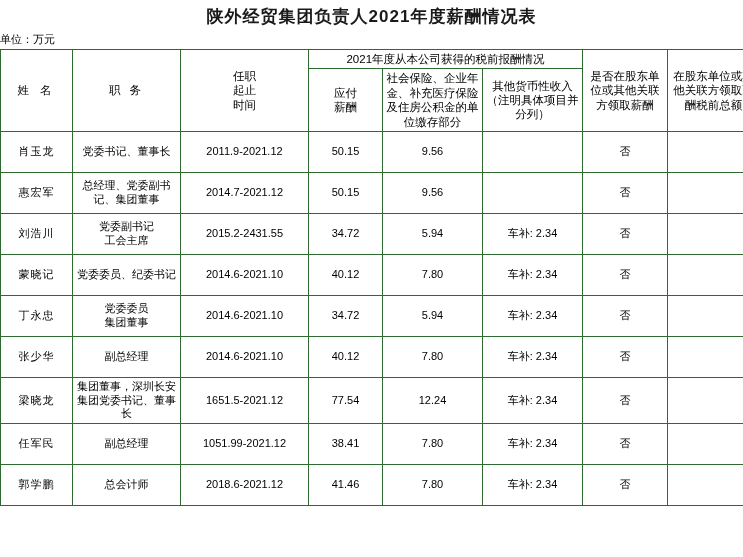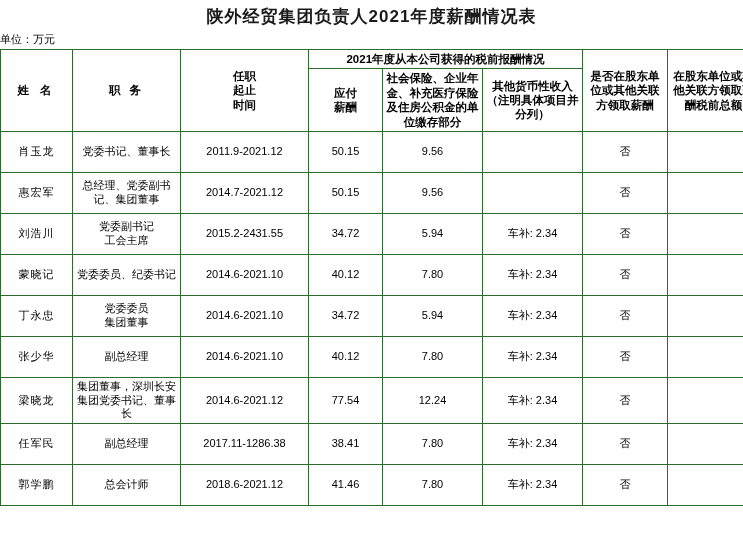--- a/index.html
+++ b/index.html
@@ -46,21 +46,21 @@
   table.main th, table.main td {
     border: 1px solid #2f6b2f;
     text-align: center;
     vertical-align: middle;
     font-size: 11px;
     line-height: 1.25;
     padding: 2px 3px;
     box-sizing: border-box;
   }
   table.main th {
-    font-weight: bold;
+    font-weight: normal;
     font-size: 11.5px;
   }
   .hdr-span {
     font-size: 12px;
     font-weight: bold;
   }
   .col-name   { width: 72px; }
   .col-duty   { width: 108px; }
   .col-period { width: 128px; }
   .col-pay    { width: 74px; }
@@ -190,31 +190,31 @@
         <td class="period-cell">2014.6-2021.10</td>
         <td class="num-cell">40.12</td>
         <td class="num-cell">7.80</td>
         <td class="num-cell">车补: 2.34</td>
         <td>否</td>
         <td></td>
       </tr>
       <tr class="row-tall">
         <td class="name-cell">梁晓龙</td>
         <td class="duty-cell">集团董事，深圳长安集团党委书记、董事长</td>
-        <td class="period-cell">2014.6-2021.12</td>
+        <td class="period-cell">1651.5-2021.12</td>
         <td class="num-cell">77.54</td>
         <td class="num-cell">12.24</td>
         <td class="num-cell">车补: 2.34</td>
         <td>否</td>
         <td></td>
       </tr>
       <tr class="row-tall">
         <td class="name-cell">任军民</td>
         <td class="duty-cell">副总经理</td>
-        <td class="period-cell">2017.11-1286.38</td>
+        <td class="period-cell">1051.99-2021.12</td>
         <td class="num-cell">38.41</td>
         <td class="num-cell">7.80</td>
         <td class="num-cell">车补: 2.34</td>
         <td>否</td>
         <td></td>
       </tr>
       <tr class="row-tall">
         <td class="name-cell">郭学鹏</td>
         <td class="duty-cell">总会计师</td>
         <td class="period-cell">2018.6-2021.12</td>

